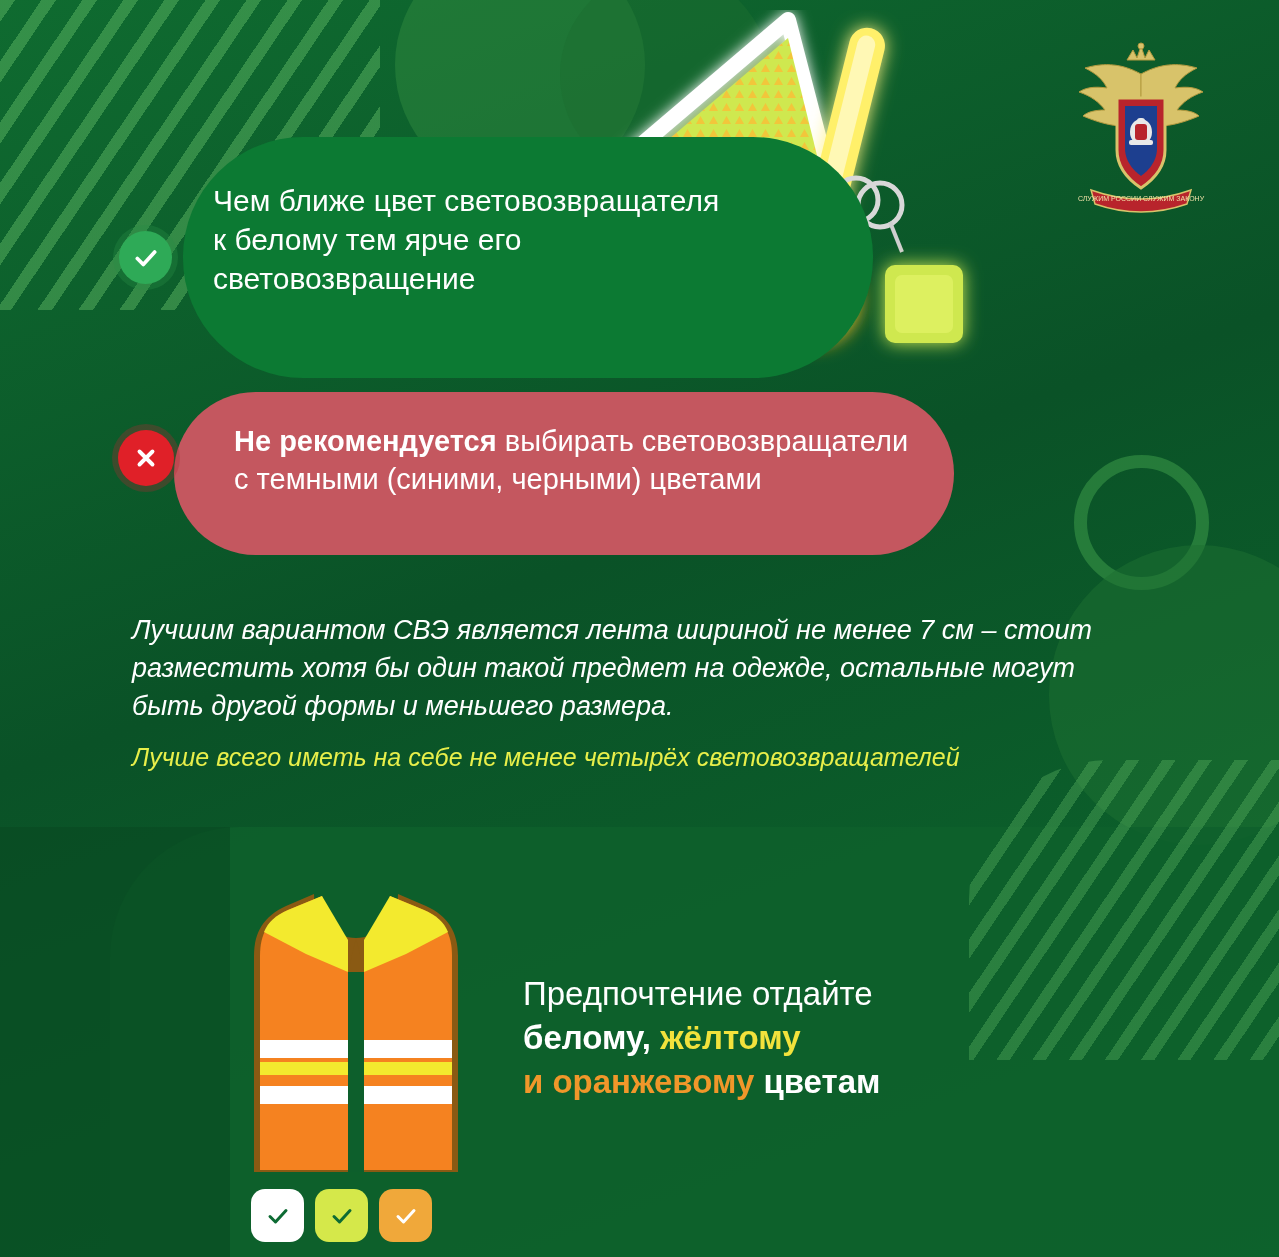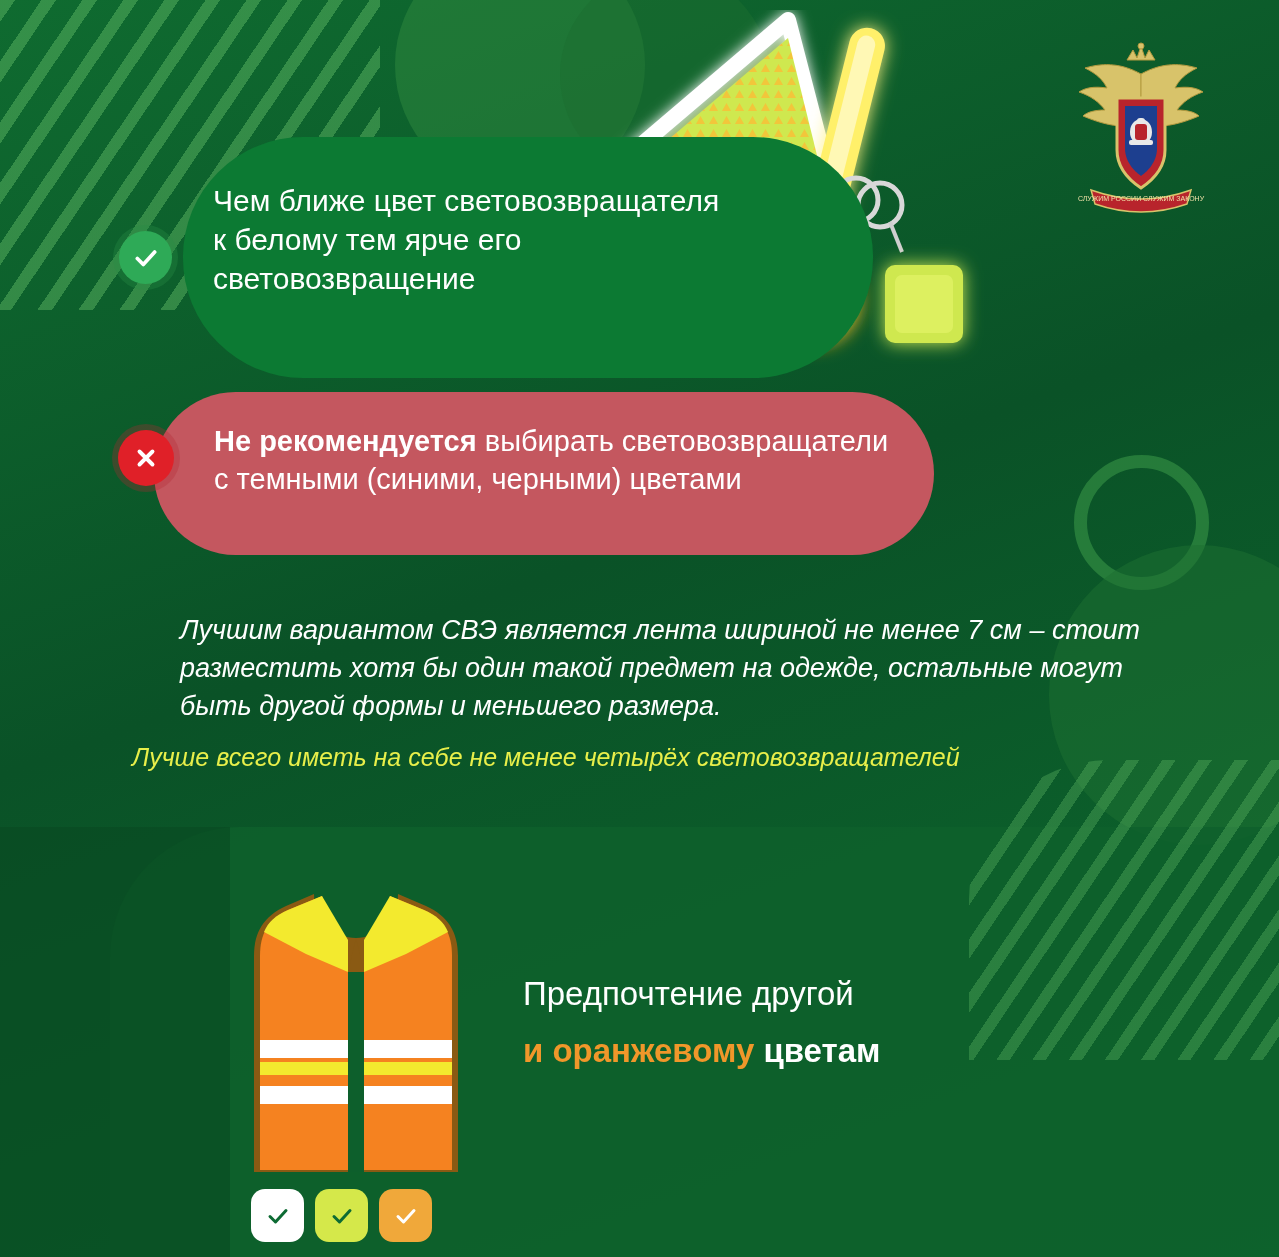--- a/index.html
+++ b/index.html
@@ -84,60 +84,59 @@
   .badge-check {
     position: absolute; left: 119px; top: 231px;
     width: 53px; height: 53px; border-radius: 50%;
     background: #2eaa57; display: flex; align-items: center; justify-content: center;
     box-shadow: 0 0 0 6px rgba(40,140,70,0.35);
   }
   .badge-check svg { width: 26px; height: 26px; }
 
   
   .pill-red {
-    position: absolute; left: 154px; top: 392px; width: 780px; height: 163px;
+    position: absolute; left: 174px; top: 392px; width: 780px; height: 163px;
     background: #c4575f; border-radius: 90px;
   }
   .pill-red .txt {
     position: absolute; left: 60px; top: 30px; width: 680px;
     color: #ffffff; font-size: 29px; line-height: 1.32;
   }
   .pill-red .txt b { font-weight: 700; }
   .badge-x {
     position: absolute; left: 118px; top: 430px;
     width: 56px; height: 56px; border-radius: 50%;
     background: #e02028; display: flex; align-items: center; justify-content: center;
     box-shadow: 0 0 0 6px rgba(180,40,50,0.30);
   }
   .badge-x svg { width: 26px; height: 26px; }
 
   
   .para {
     position: absolute; left: 132px; top: 612px; width: 1010px;
     color: #ffffff; font-size: 27px; line-height: 1.40;
     font-style: italic;
-    margin-left: 48px;
   }
   .para-yellow {
     position: absolute; left: 132px; top: 740px; width: 900px;
     color: #e8ef4a; font-size: 25px; line-height: 1.38;
     font-style: italic; font-weight: 400;
   }
 
   
   .vest { position: absolute; left: 236px; top: 880px; width: 240px; height: 300px; }
 
   
   .bottom-text {
     position: absolute; left: 523px; top: 972px; width: 620px;
     color: #ffffff; font-size: 33px; line-height: 1.33;
   }
   .bottom-text .l1 { font-weight: 400; }
   .bottom-text .l2 { font-weight: 700; }
-  .bottom-text .l3 { font-weight: 700; margin-top: 13px; }
+  .bottom-text .l3 { font-weight: 700; }
   .c-yellow { color: #f2e23c; }
   .c-orange { color: #f0972a; }
   .c-white  { color: #ffffff; }
 
   
   .chips { position: absolute; left: 251px; top: 1189px; display: flex; gap: 11px; }
   .chip {
     width: 53px; height: 53px; border-radius: 14px;
     display: flex; align-items: center; justify-content: center;
   }
@@ -291,21 +290,24 @@
       <rect x="128" y="182" width="88" height="13" fill="#f3ea2e"></rect>
       <rect x="24" y="206" width="88" height="18" fill="#ffffff"></rect>
       <rect x="128" y="206" width="88" height="18" fill="#ffffff"></rect>
 
       <rect x="112" y="92" width="16" height="200" fill="#0d5f2c"></rect>
       <path d="M112 92 L120 58 L128 92 Z" fill="#8a5a13"></path>
     </svg>
   </div>
 
   <div class="bottom-text">
-    <div class="l1"><span>Предпочтение другой</span></div>
+    <div class="l1"><span>Предпочтение отдайте</span></div>
+    <div class="l2">
+      <span class="c-white">белому,</span><span class="c-yellow"> жёлтому</span>
+    </div>
     <div class="l3">
       <span class="c-orange">и оранжевому</span><span class="c-white"> цветам</span>
     </div>
   </div>
 
   <div class="chips">
     <div class="chip chip-white">
       <svg viewBox="0 0 24 24" aria-hidden="true">
         <path d="M4 12.5 L9.5 18 L20 6.5" fill="none" stroke="#0d6b33" stroke-width="3" stroke-linecap="round" stroke-linejoin="round"></path>
       </svg>

